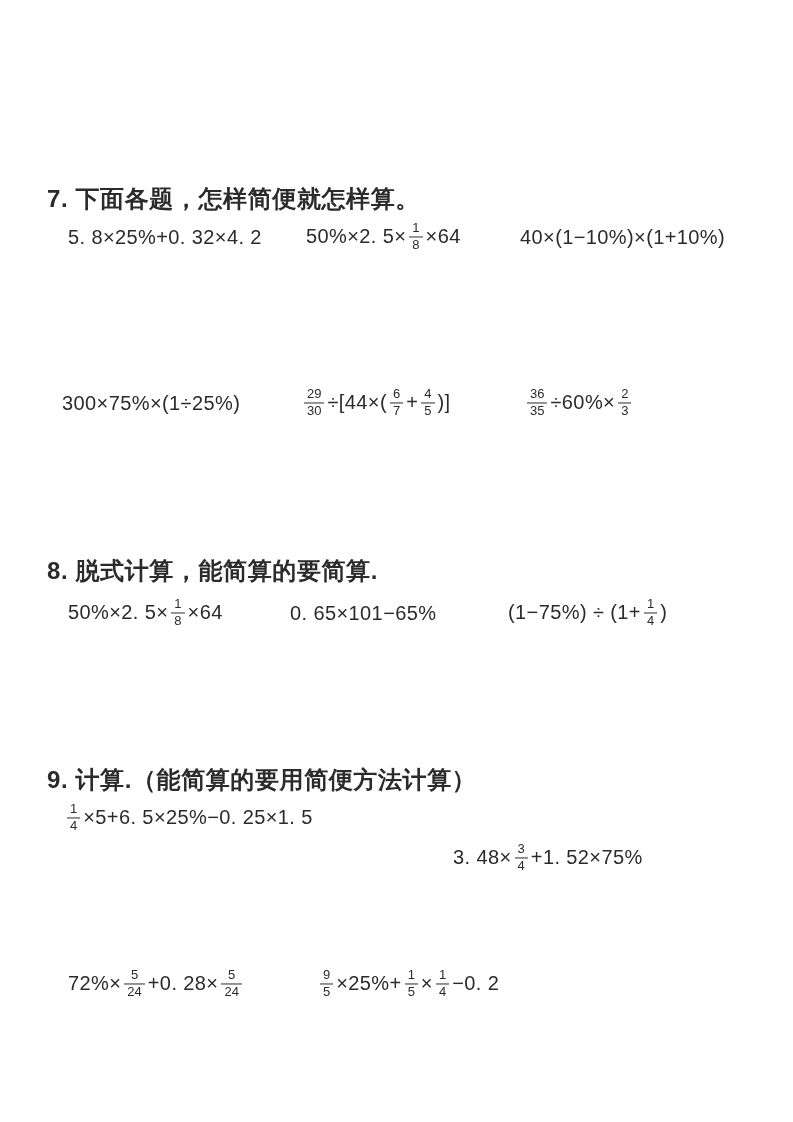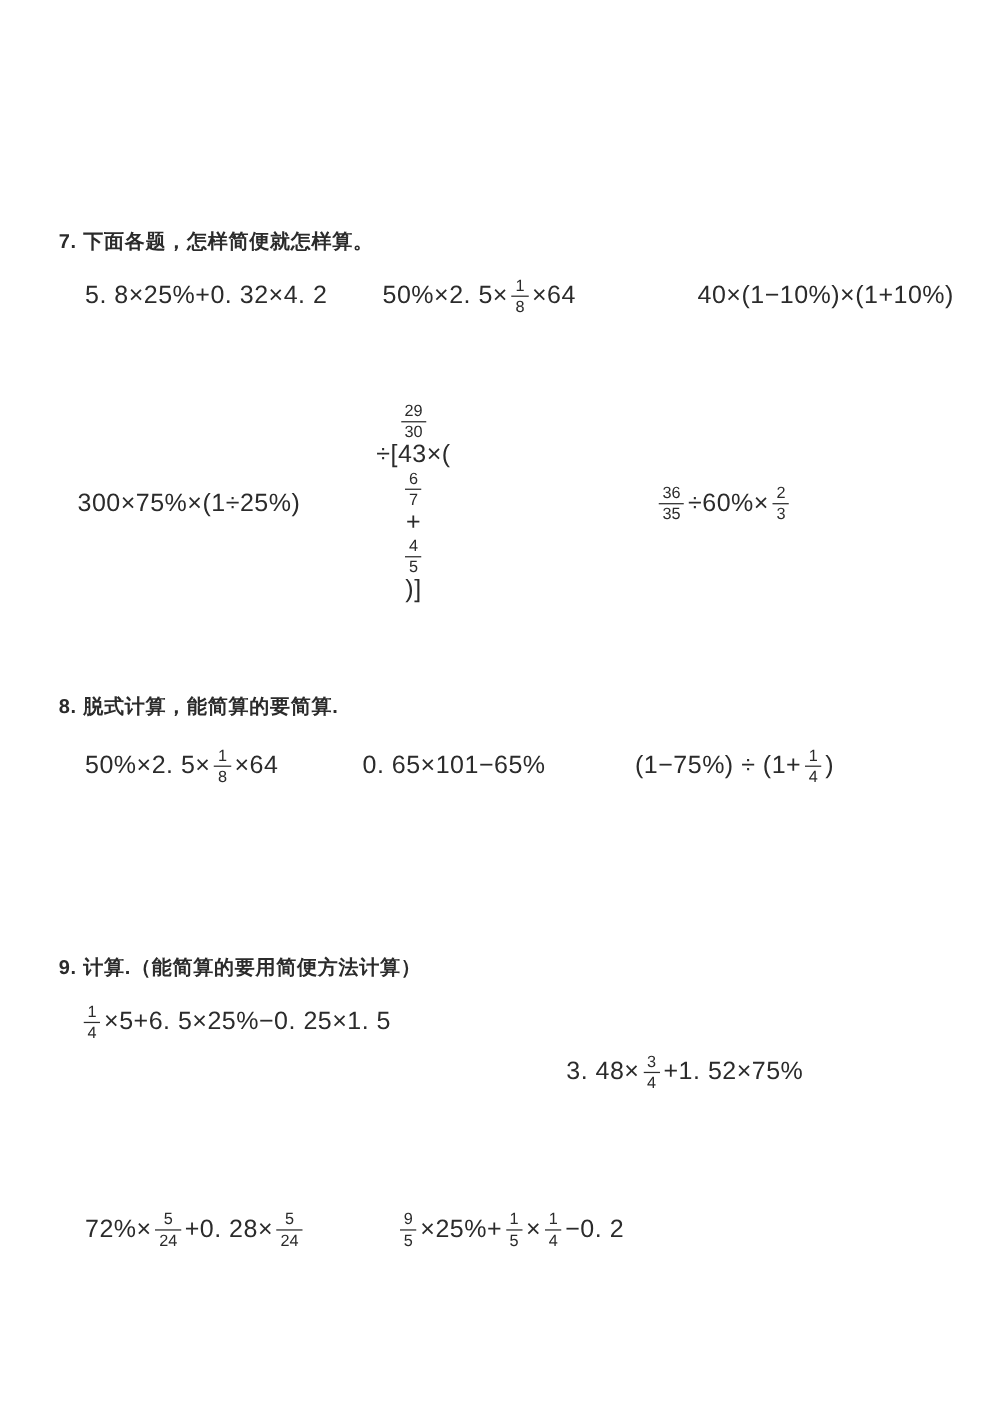--- a/index.html
+++ b/index.html
@@ -8,21 +8,21 @@
     width:793px;height:1122px;
     background:#ffffff;
     color:#2b2b2b;
     font-family:"Liberation Sans","DejaVu Sans",sans-serif;
     overflow:hidden;
   }
   .heading{
     position:absolute;
     left:47px;
     margin:0;
-    font-size:16px;
+    font-size:24px;
     font-weight:600;
     letter-spacing:0.6px;
     white-space:pre;
     color:#2b2b2b;
   }
   .q7h{top:183px;}
   .q8h{top:555px;}
   .q9h{top:764px;text-align:right;}
   .expr{
     position:absolute;
@@ -43,43 +43,43 @@
     line-height:1.08;
     font-size:13px;
     letter-spacing:0;
     margin:0 3px;
   }
   .frac .num{padding:0 3px 1px 3px;}
   .frac .den{border-top:1.4px solid #2b2b2b;padding:1px 3px 0 3px;}
   
   .e-q7r1a{left:68px;top:237px;}
   .e-q7r1b{left:306px;top:237px;}
-  .e-q7r1c{left:520px;top:237px;margin-left:38px;}
+  .e-q7r1c{left:520px;top:237px;}
   .e-q7r2a{left:62px;top:403px;}
-  .e-q7r2b{left:301px;top:403px;flex-direction:column;}
+  .e-q7r2b{left:301px;top:403px;}
   .e-q7r2c{left:524px;top:403px;}
   .e-q8r1a{left:68px;top:613px;}
   .e-q8r1b{left:290px;top:613px;}
   .e-q8r1c{left:508px;top:613px;}
   .e-q9r1a{left:64px;top:818px;}
   .e-q9r1b{left:453px;top:858px;}
   .e-q9r2a{left:68px;top:984px;}
   .e-q9r2b{left:317px;top:984px;}
 </style>
 </head>
 <body>
 
 <div class="page">
 
   <h2 class="heading q7h">7. 下面各题，怎样简便就怎样算。</h2>
   <div class="expr e-q7r1a"><span class="t">5. 8×25%+0. 32×4. 2</span></div>
   <div class="expr e-q7r1b"><span class="t">50%×2. 5×</span><span class="frac"><span class="num">1</span><span class="den">8</span></span><span class="t">×64</span></div>
   <div class="expr e-q7r1c"><span class="t">40×(1−10%)×(1+10%)</span></div>
   <div class="expr e-q7r2a"><span class="t">300×75%×(1÷25%)</span></div>
-  <div class="expr e-q7r2b"><span class="frac"><span class="num">29</span><span class="den">30</span></span><span class="t">÷[43×(</span><span class="frac"><span class="num">6</span><span class="den">7</span></span><span class="t">+</span><span class="frac"><span class="num">4</span><span class="den">5</span></span><span class="t">)]</span></div>
+  <div class="expr e-q7r2b"><span class="frac"><span class="num">29</span><span class="den">30</span></span><span class="t">÷[44×(</span><span class="frac"><span class="num">6</span><span class="den">7</span></span><span class="t">+</span><span class="frac"><span class="num">4</span><span class="den">5</span></span><span class="t">)]</span></div>
   <div class="expr e-q7r2c"><span class="frac"><span class="num">36</span><span class="den">35</span></span><span class="t">÷60%×</span><span class="frac"><span class="num">2</span><span class="den">3</span></span></div>
 
   <h2 class="heading q8h">8. 脱式计算，能简算的要简算.</h2>
   <div class="expr e-q8r1a"><span class="t">50%×2. 5×</span><span class="frac"><span class="num">1</span><span class="den">8</span></span><span class="t">×64</span></div>
   <div class="expr e-q8r1b"><span class="t">0. 65×101−65%</span></div>
   <div class="expr e-q8r1c"><span class="t">(1−75%) ÷ (1+</span><span class="frac"><span class="num">1</span><span class="den">4</span></span><span class="t">)</span></div>
 
   <h2 class="heading q9h">9. 计算.（能简算的要用简便方法计算）</h2>
   <div class="expr e-q9r1a"><span class="frac"><span class="num">1</span><span class="den">4</span></span><span class="t">×5+6. 5×25%−0. 25×1. 5</span></div>
   <div class="expr e-q9r1b"><span class="t">3. 48×</span><span class="frac"><span class="num">3</span><span class="den">4</span></span><span class="t">+1. 52×75%</span></div>

